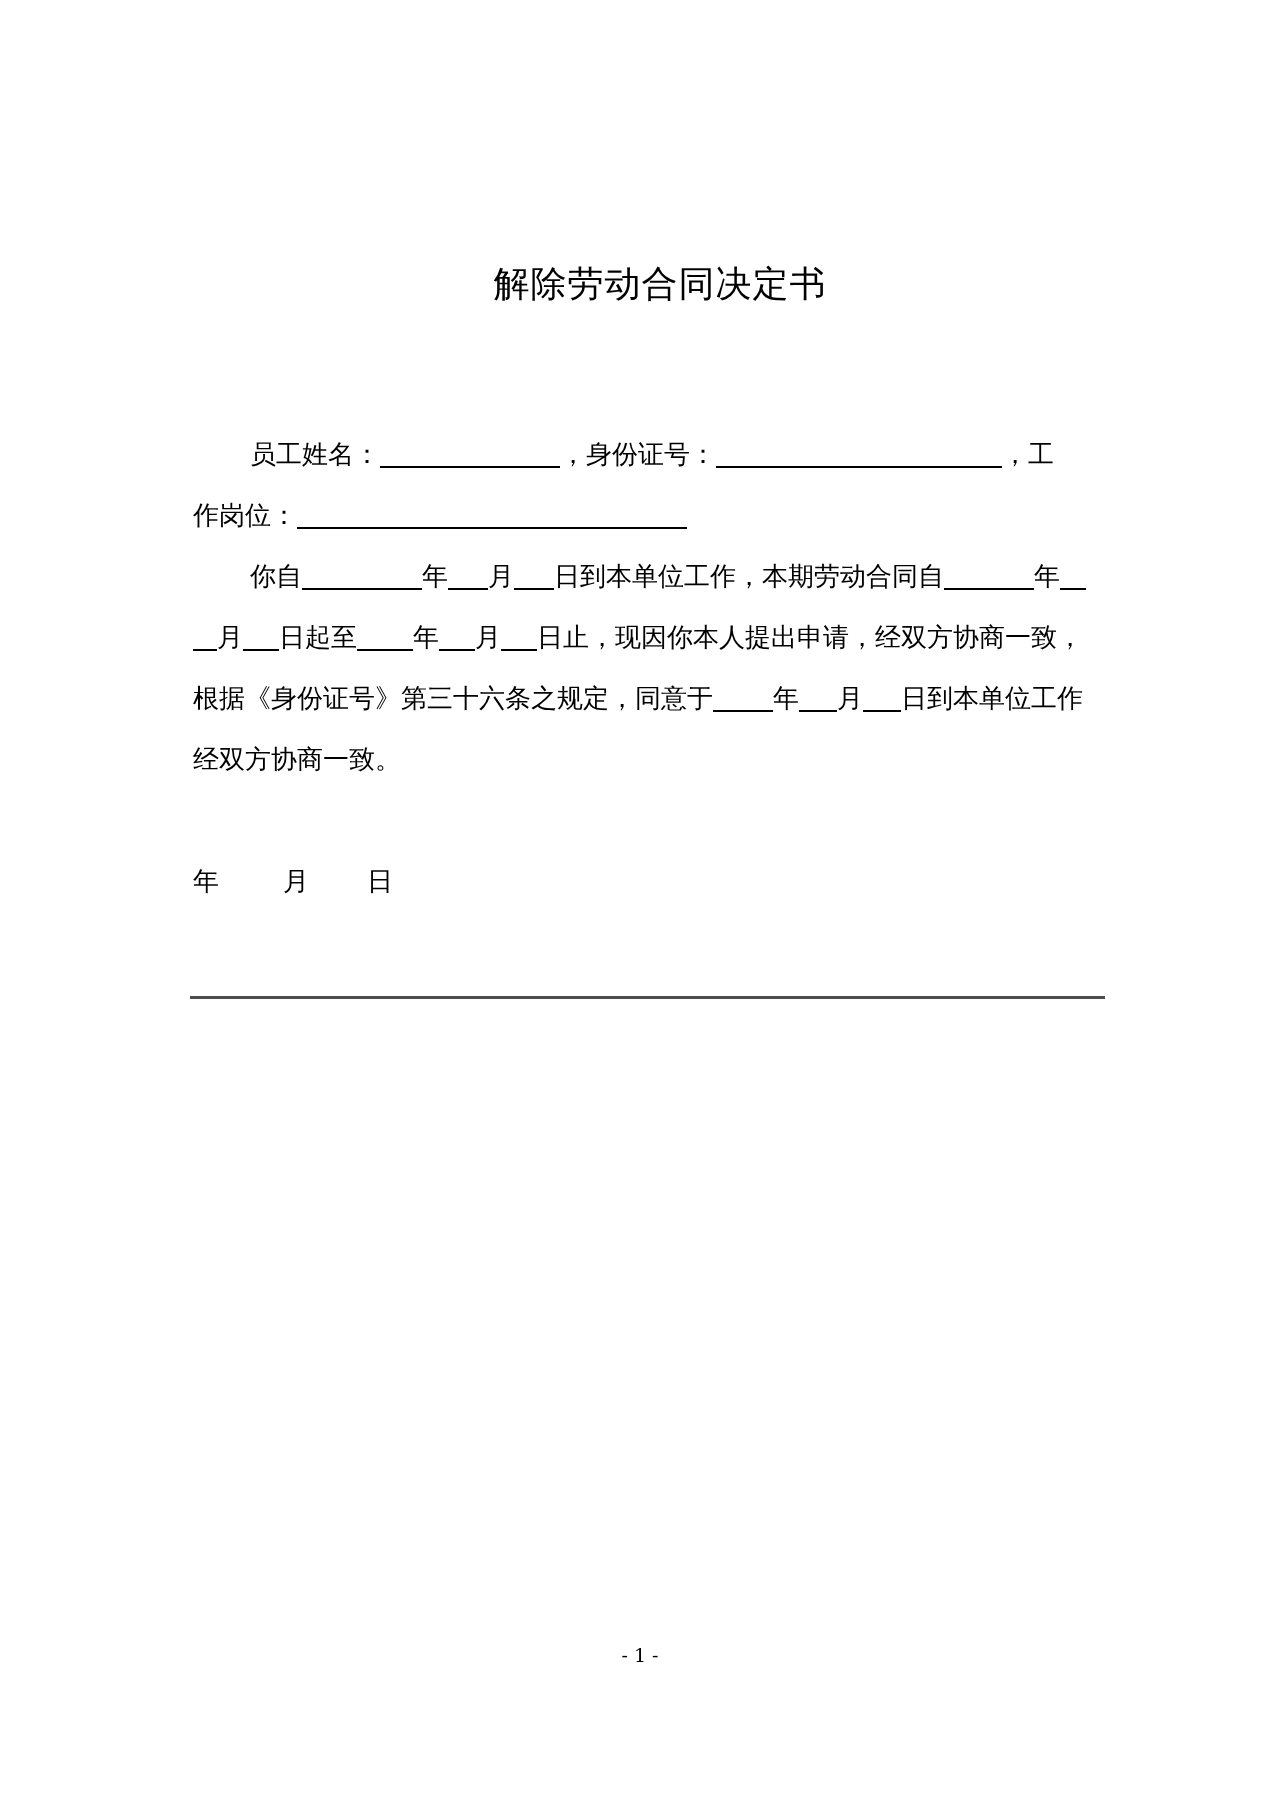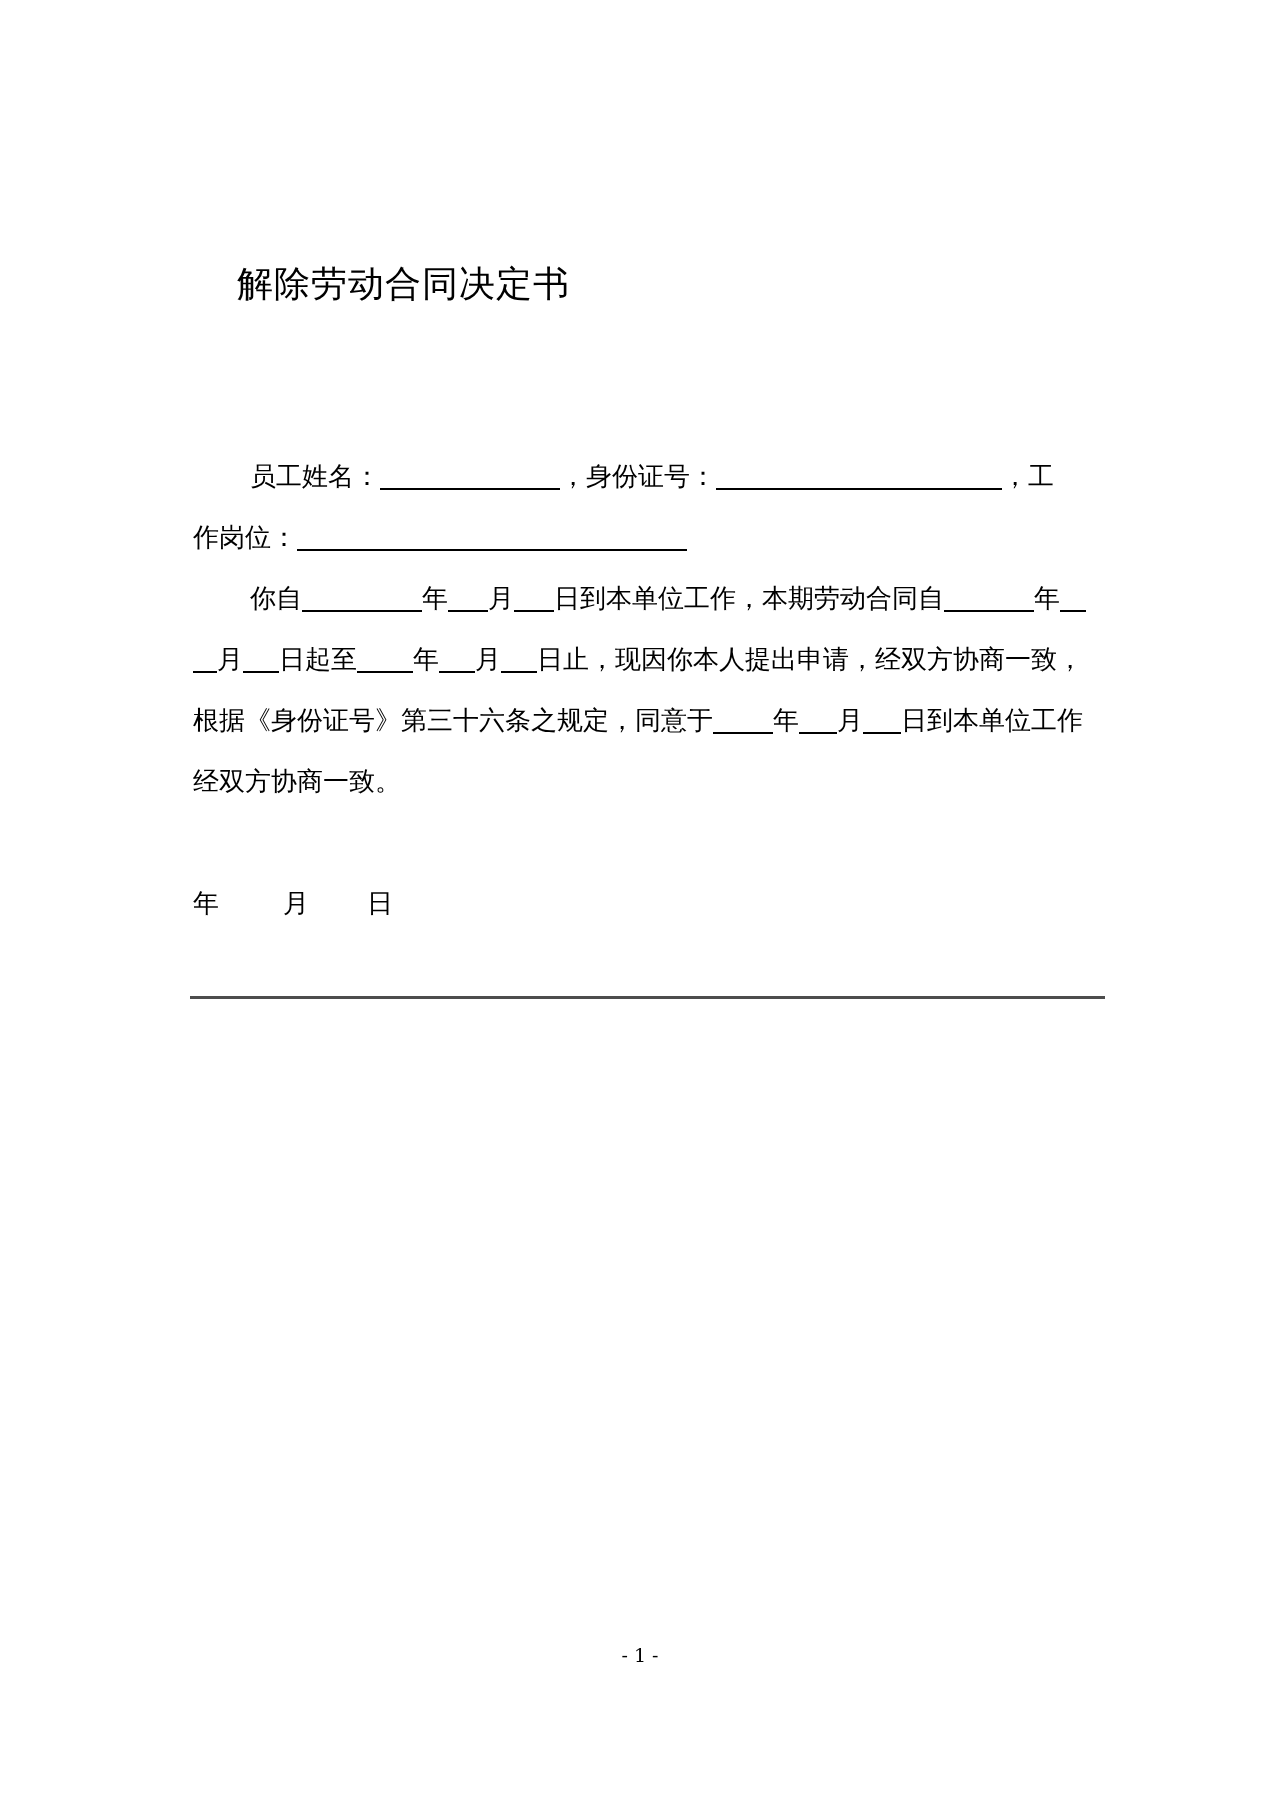--- a/index.html
+++ b/index.html
@@ -5,25 +5,25 @@
   html,body{margin:0;padding:0;background:#ffffff;}
   body{
     width:1280px;height:1813px;position:relative;
     font-family:"DejaVu Serif","Liberation Serif",serif;
     color:#000;
   }
   .page{position:relative;width:1280px;height:1813px;background:#fff;overflow:hidden;}
   .title{
     position:absolute;top:262px;left:193px;width:890px;
     padding-left:44px;box-sizing:border-box;
-    text-align:left;font-size:36px;line-height:44px;font-weight:400;
+    text-align:center;font-size:36px;line-height:44px;font-weight:400;
     letter-spacing:1px;white-space:nowrap;
   }
   .body{
-    position:absolute;top:446px;left:193px;width:890px;
+    position:absolute;top:424px;left:193px;width:890px;
     font-size:26px;line-height:61px;
   }
   .line{height:61px;white-space:nowrap;}
   .line.indent{padding-left:57px;}
   .seg-text{display:inline;}
   .seg-blank{
     display:inline-block;height:20px;
     border-bottom:2px solid #000;
     vertical-align:-5px;
   }

